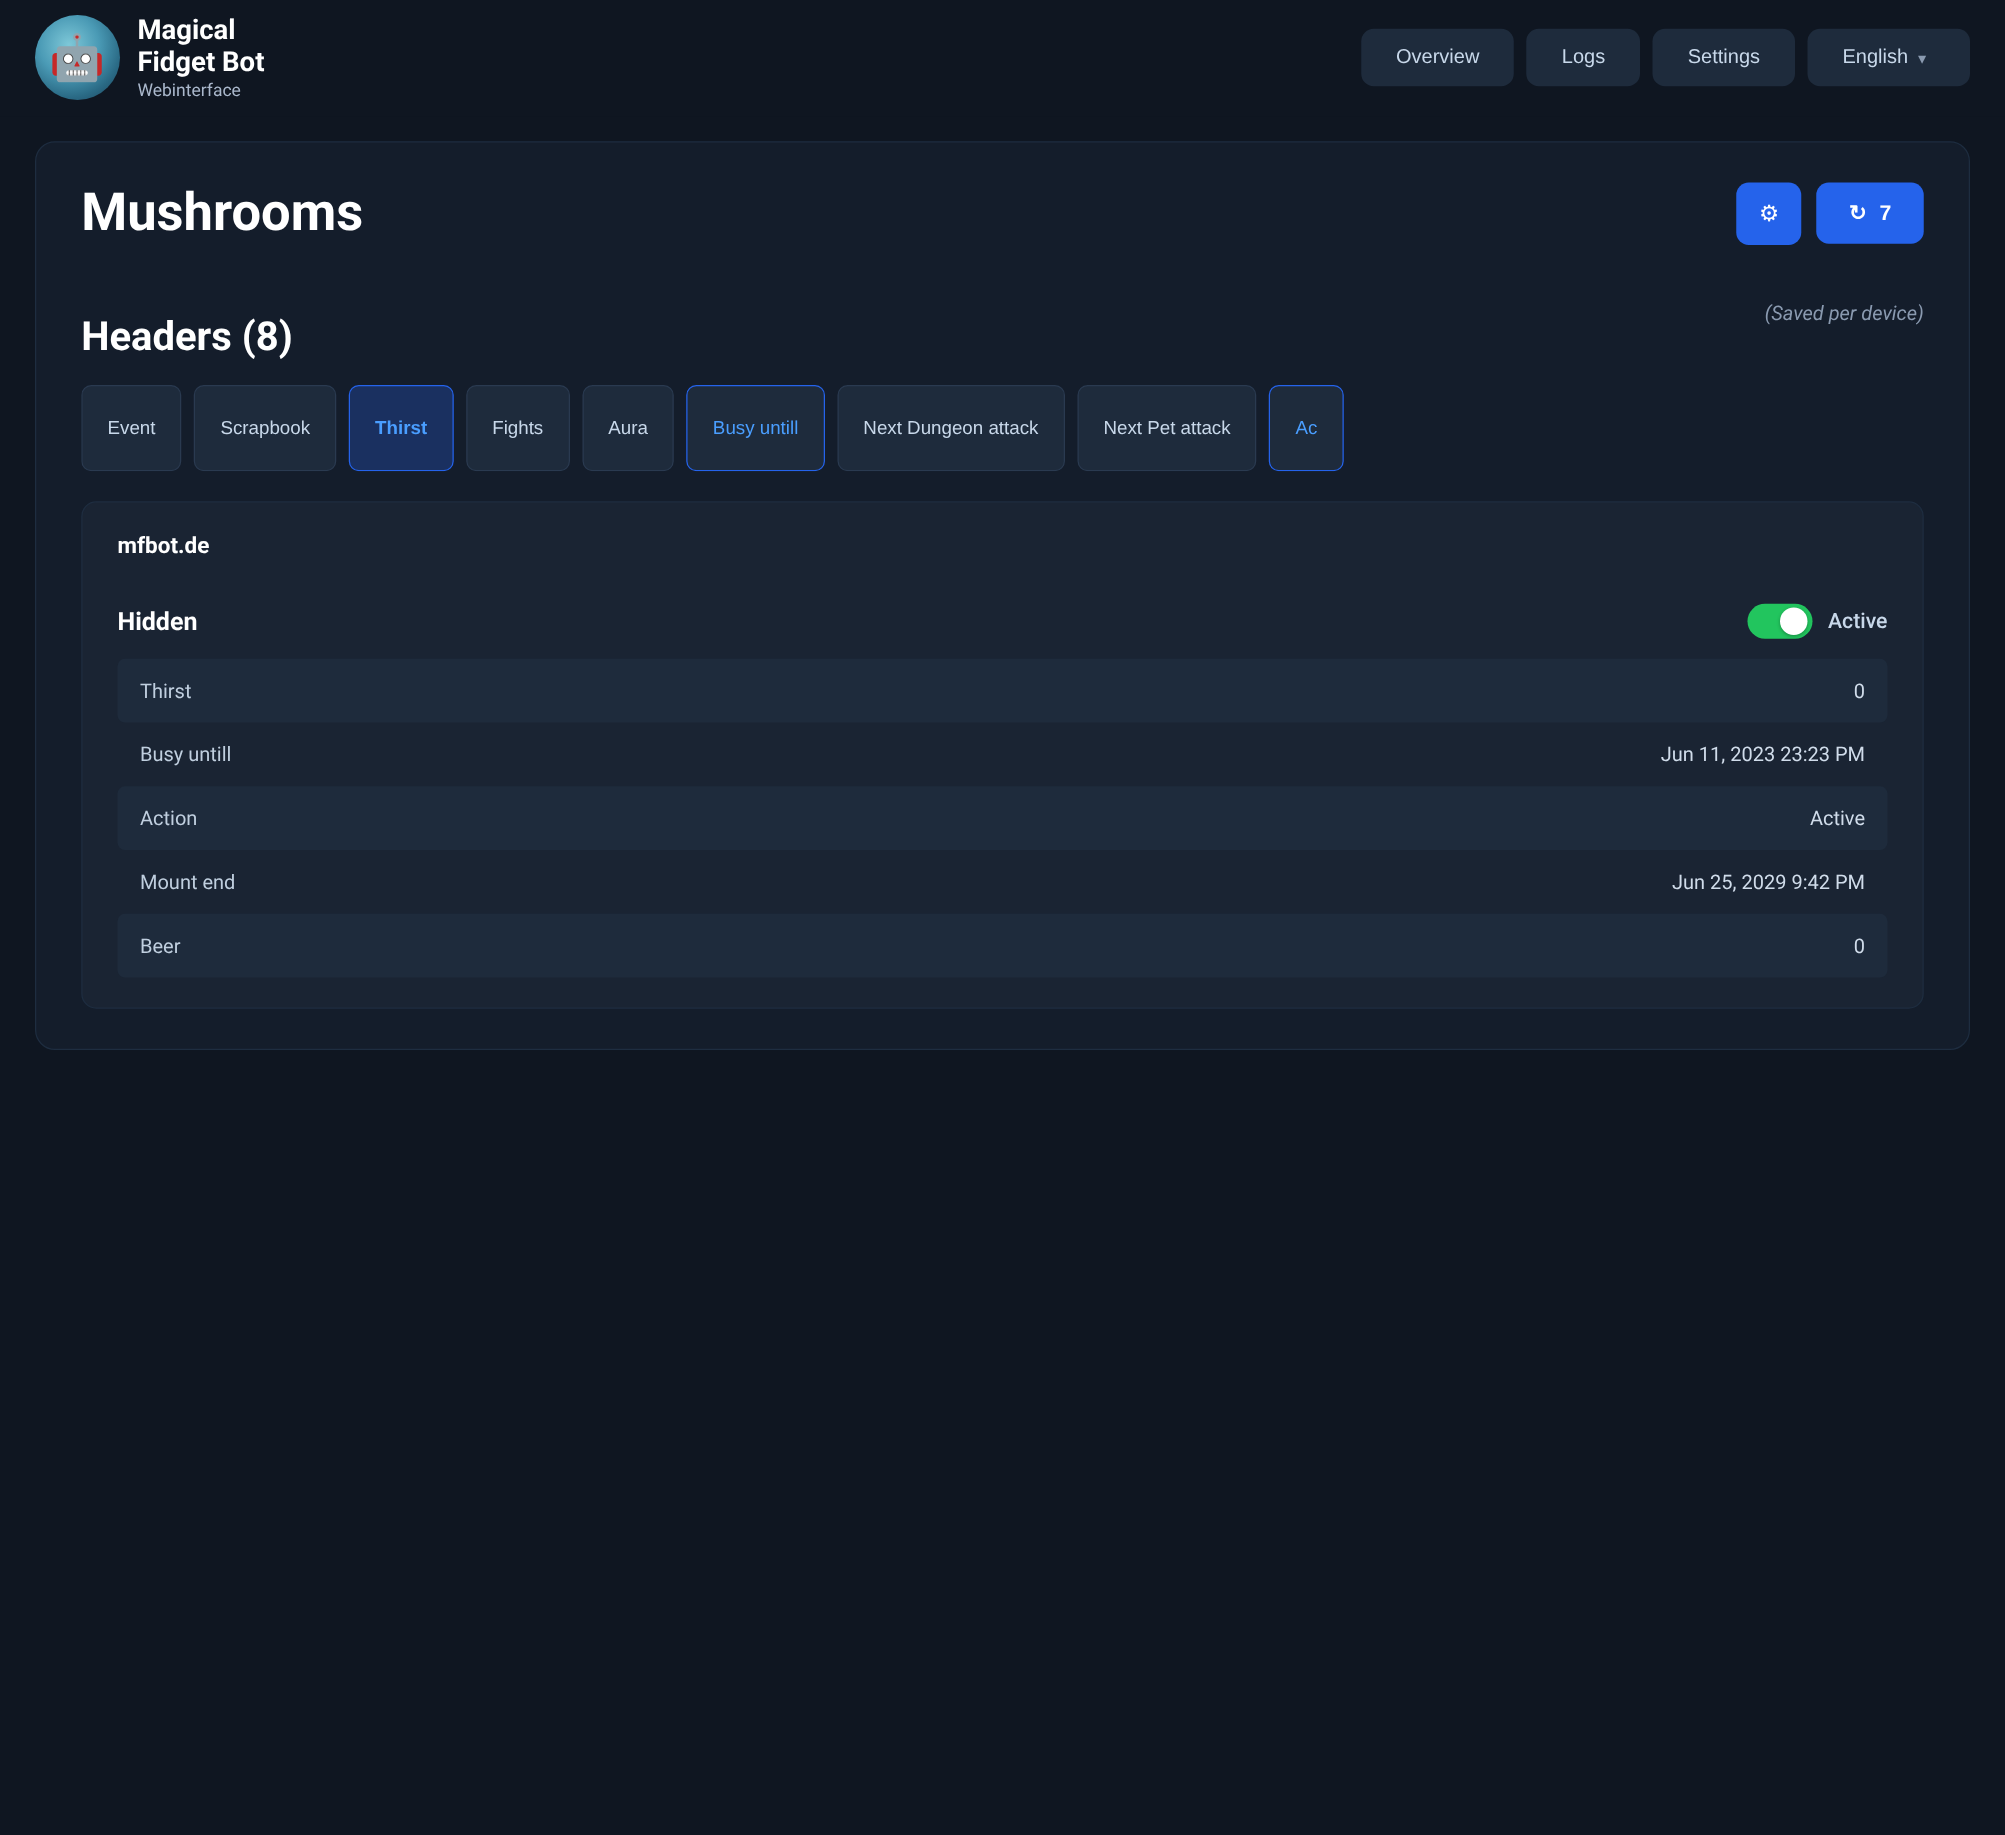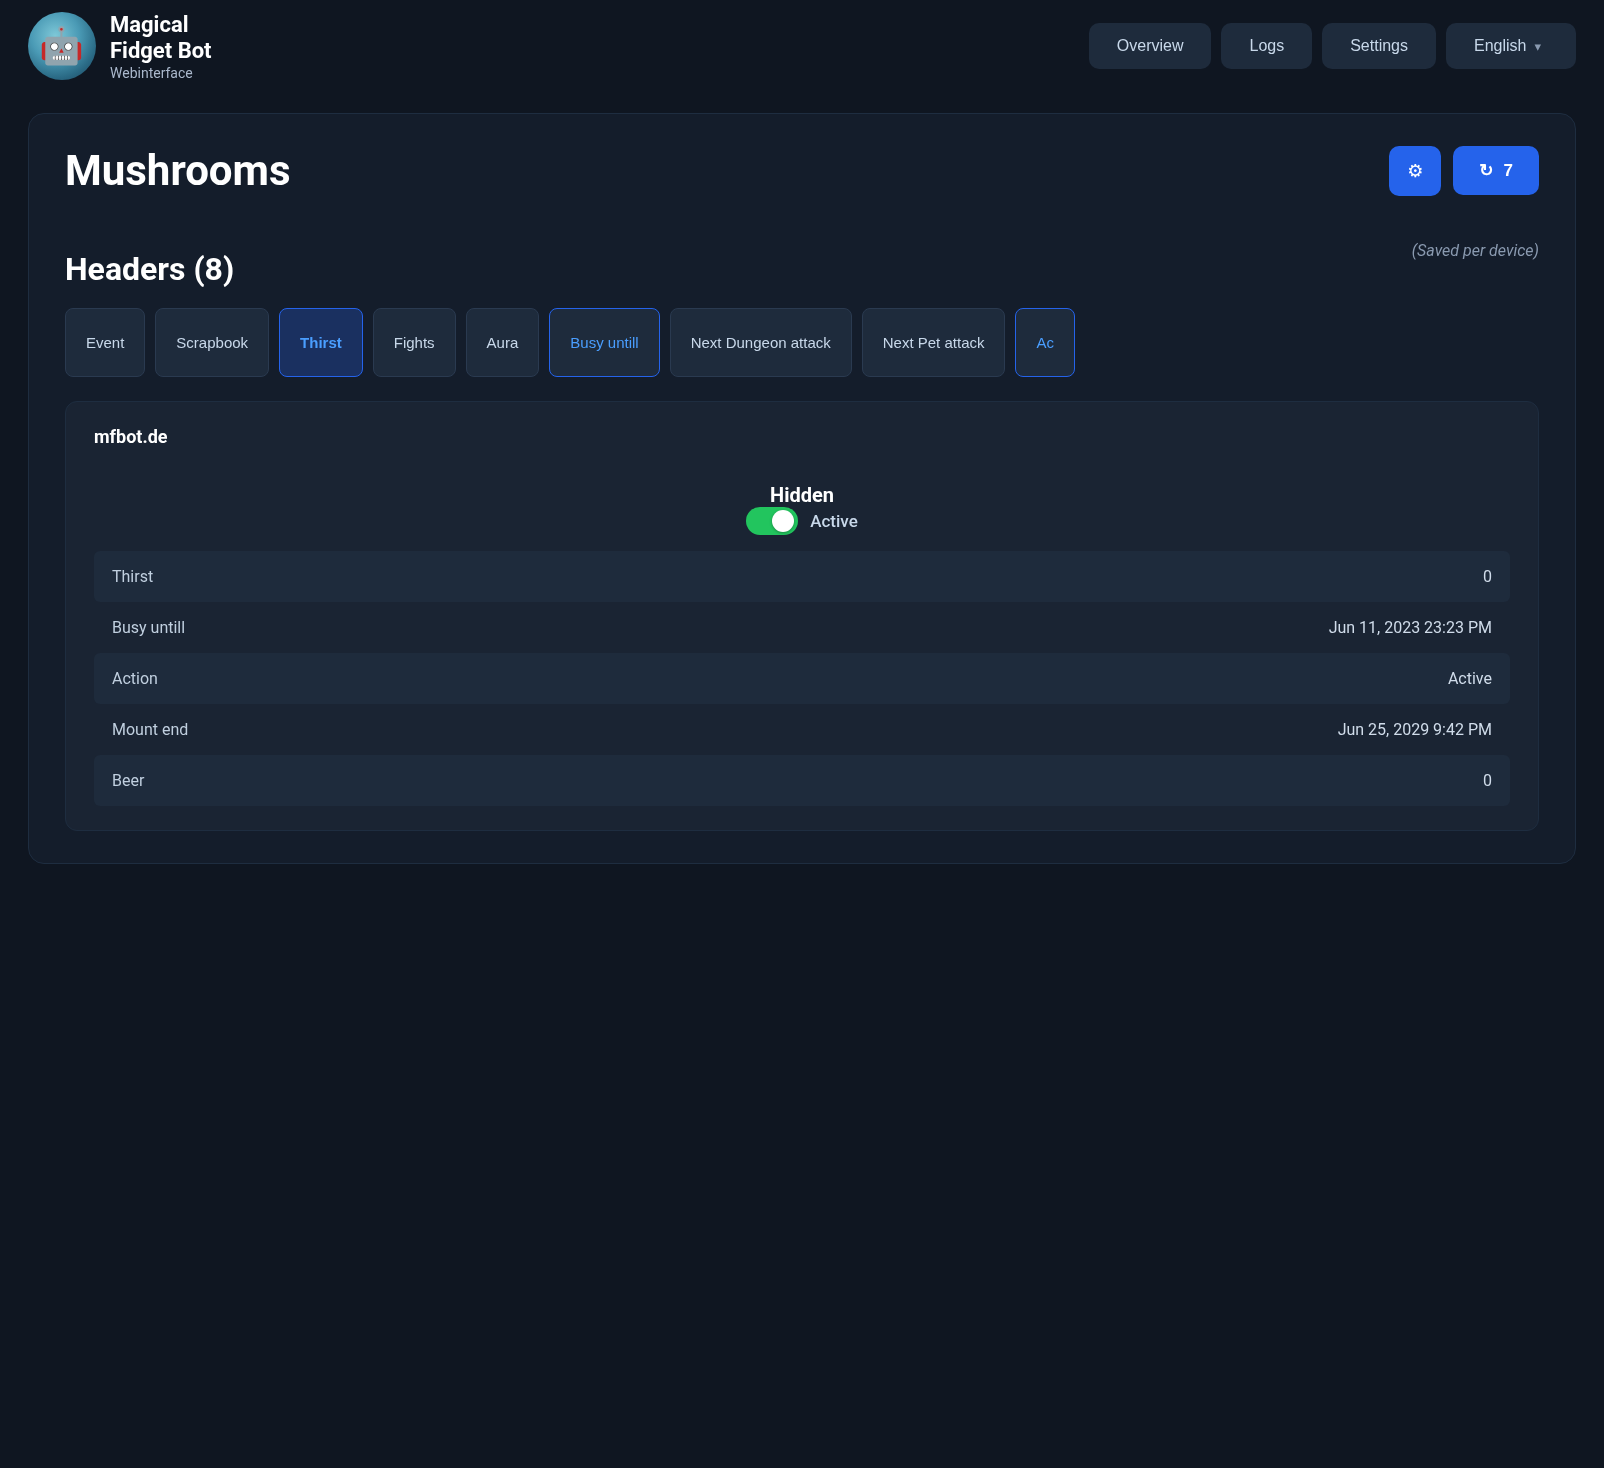--- a/index.html
+++ b/index.html
@@ -187,21 +187,20 @@
       color: #ffffff;
       margin-bottom: 36px;
     }
 
     
     .hidden-row {
       display: flex;
       align-items: center;
       justify-content: space-between;
       margin-bottom: 16px;
-      flex-direction: column;
     }
     .hidden-label {
       font-size: 20px;
       font-weight: 700;
       color: #ffffff;
     }
     .active-row {
       display: flex;
       align-items: center;
       gap: 12px;

